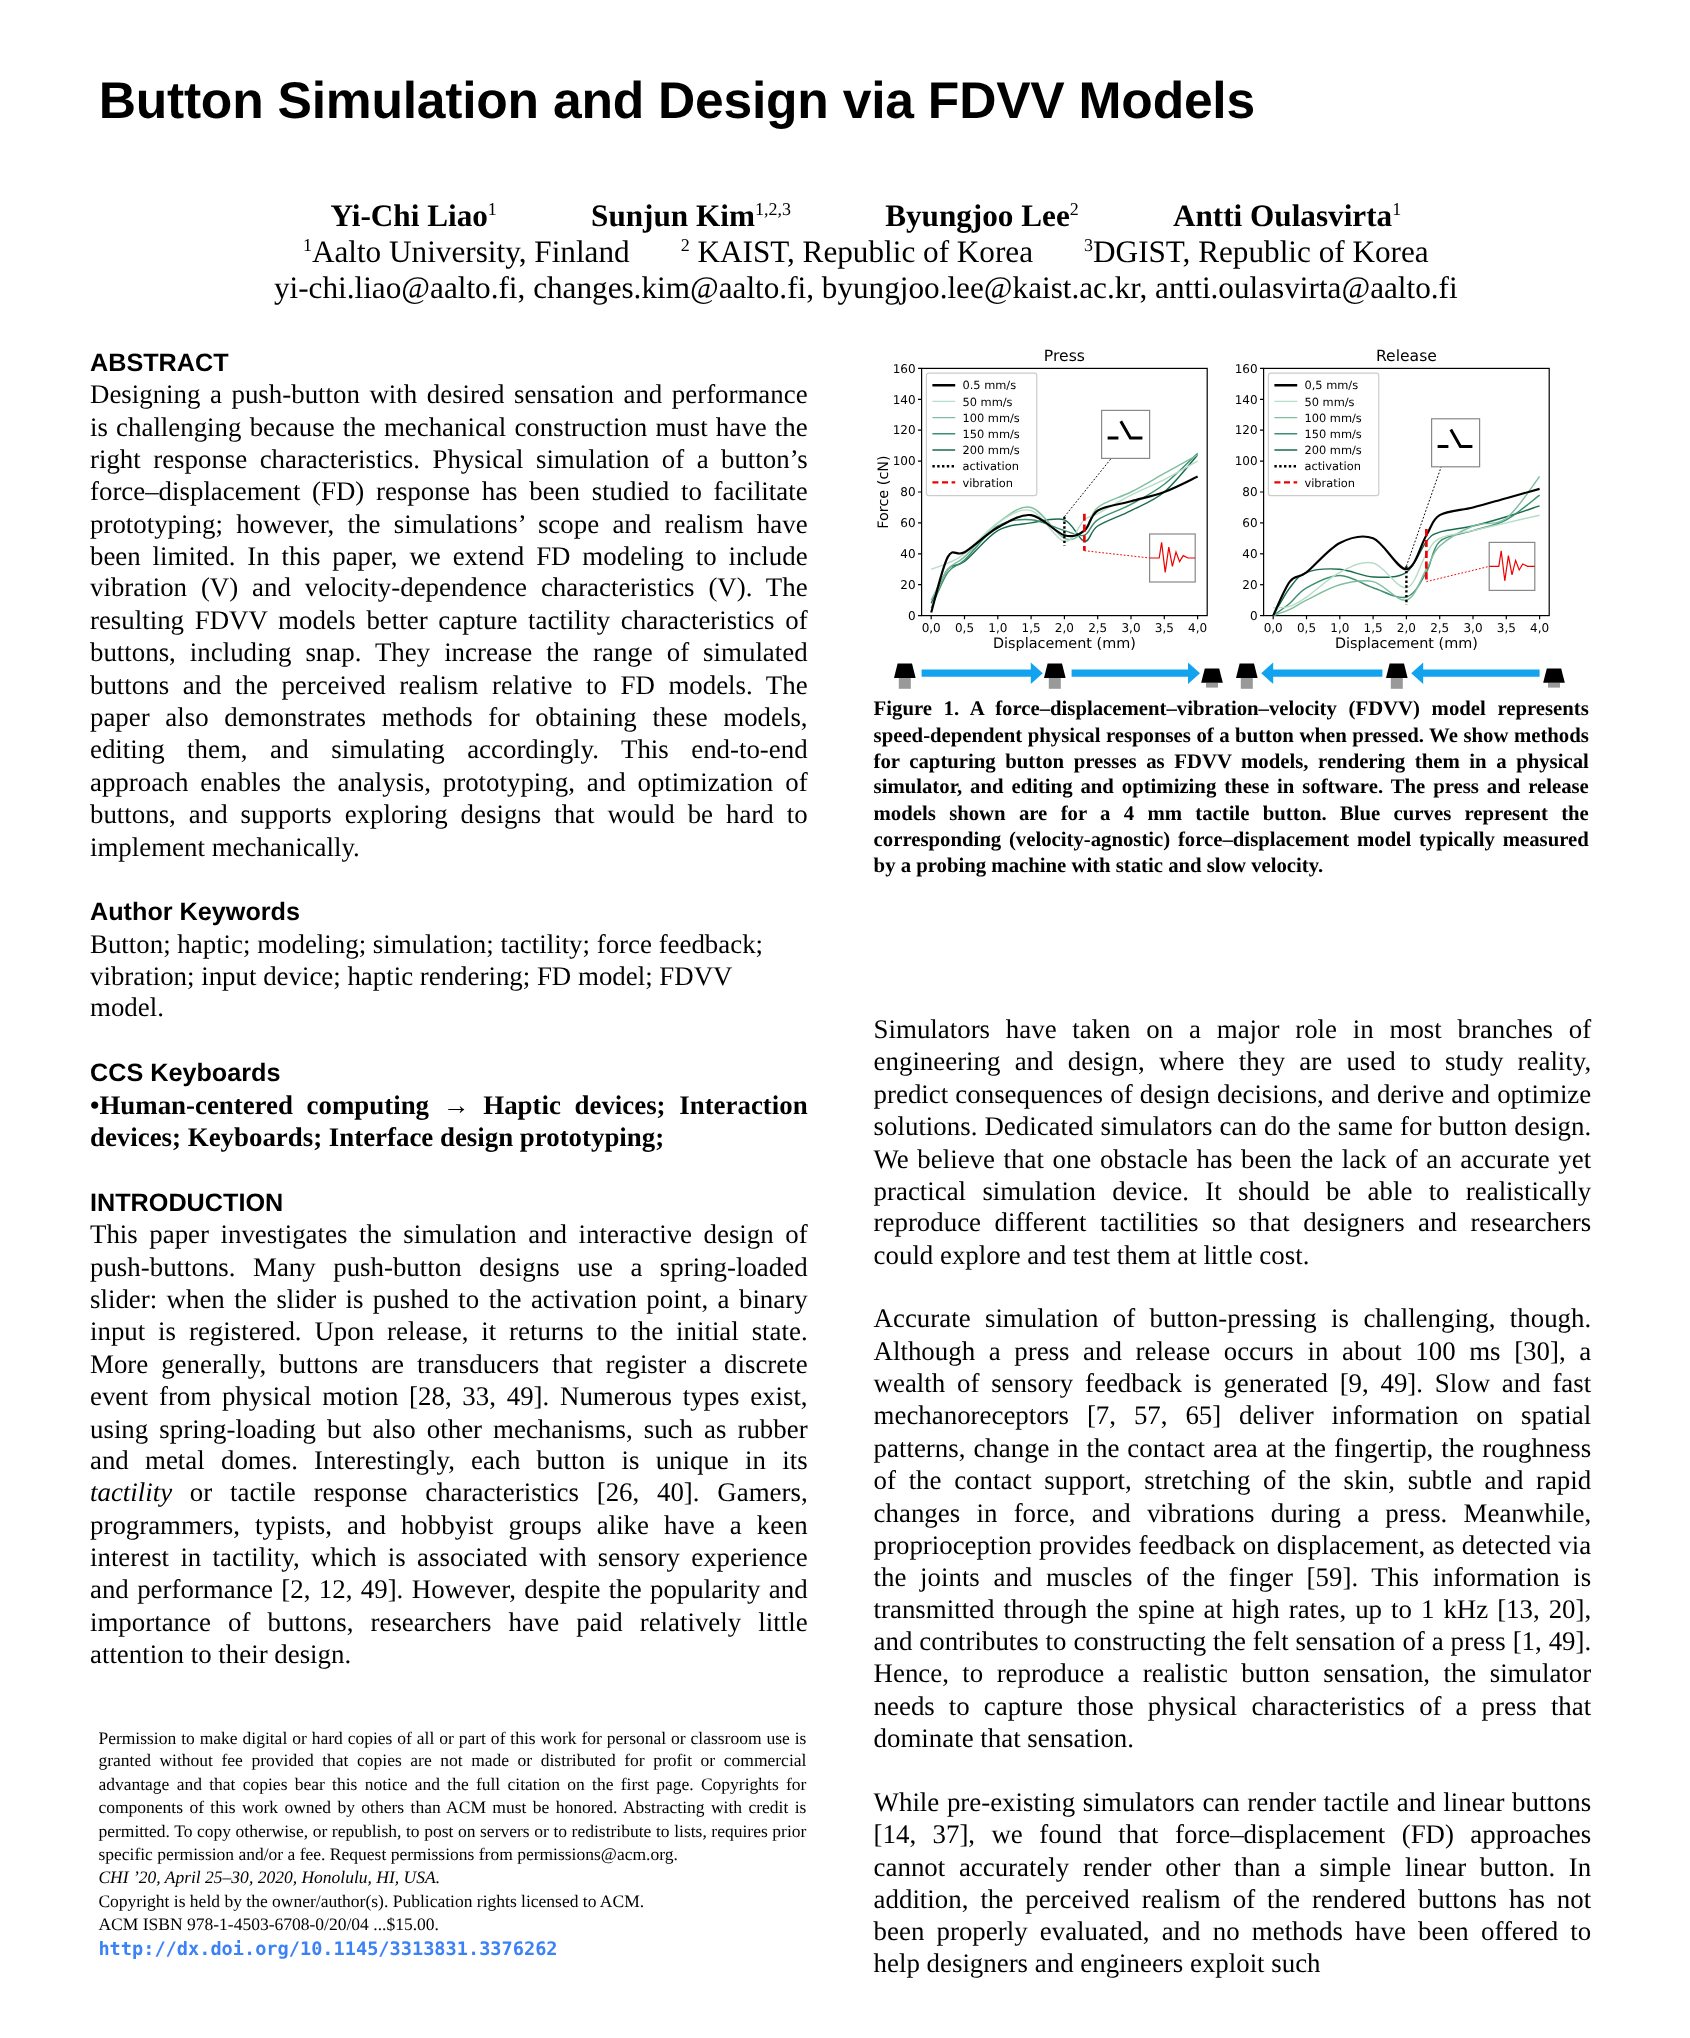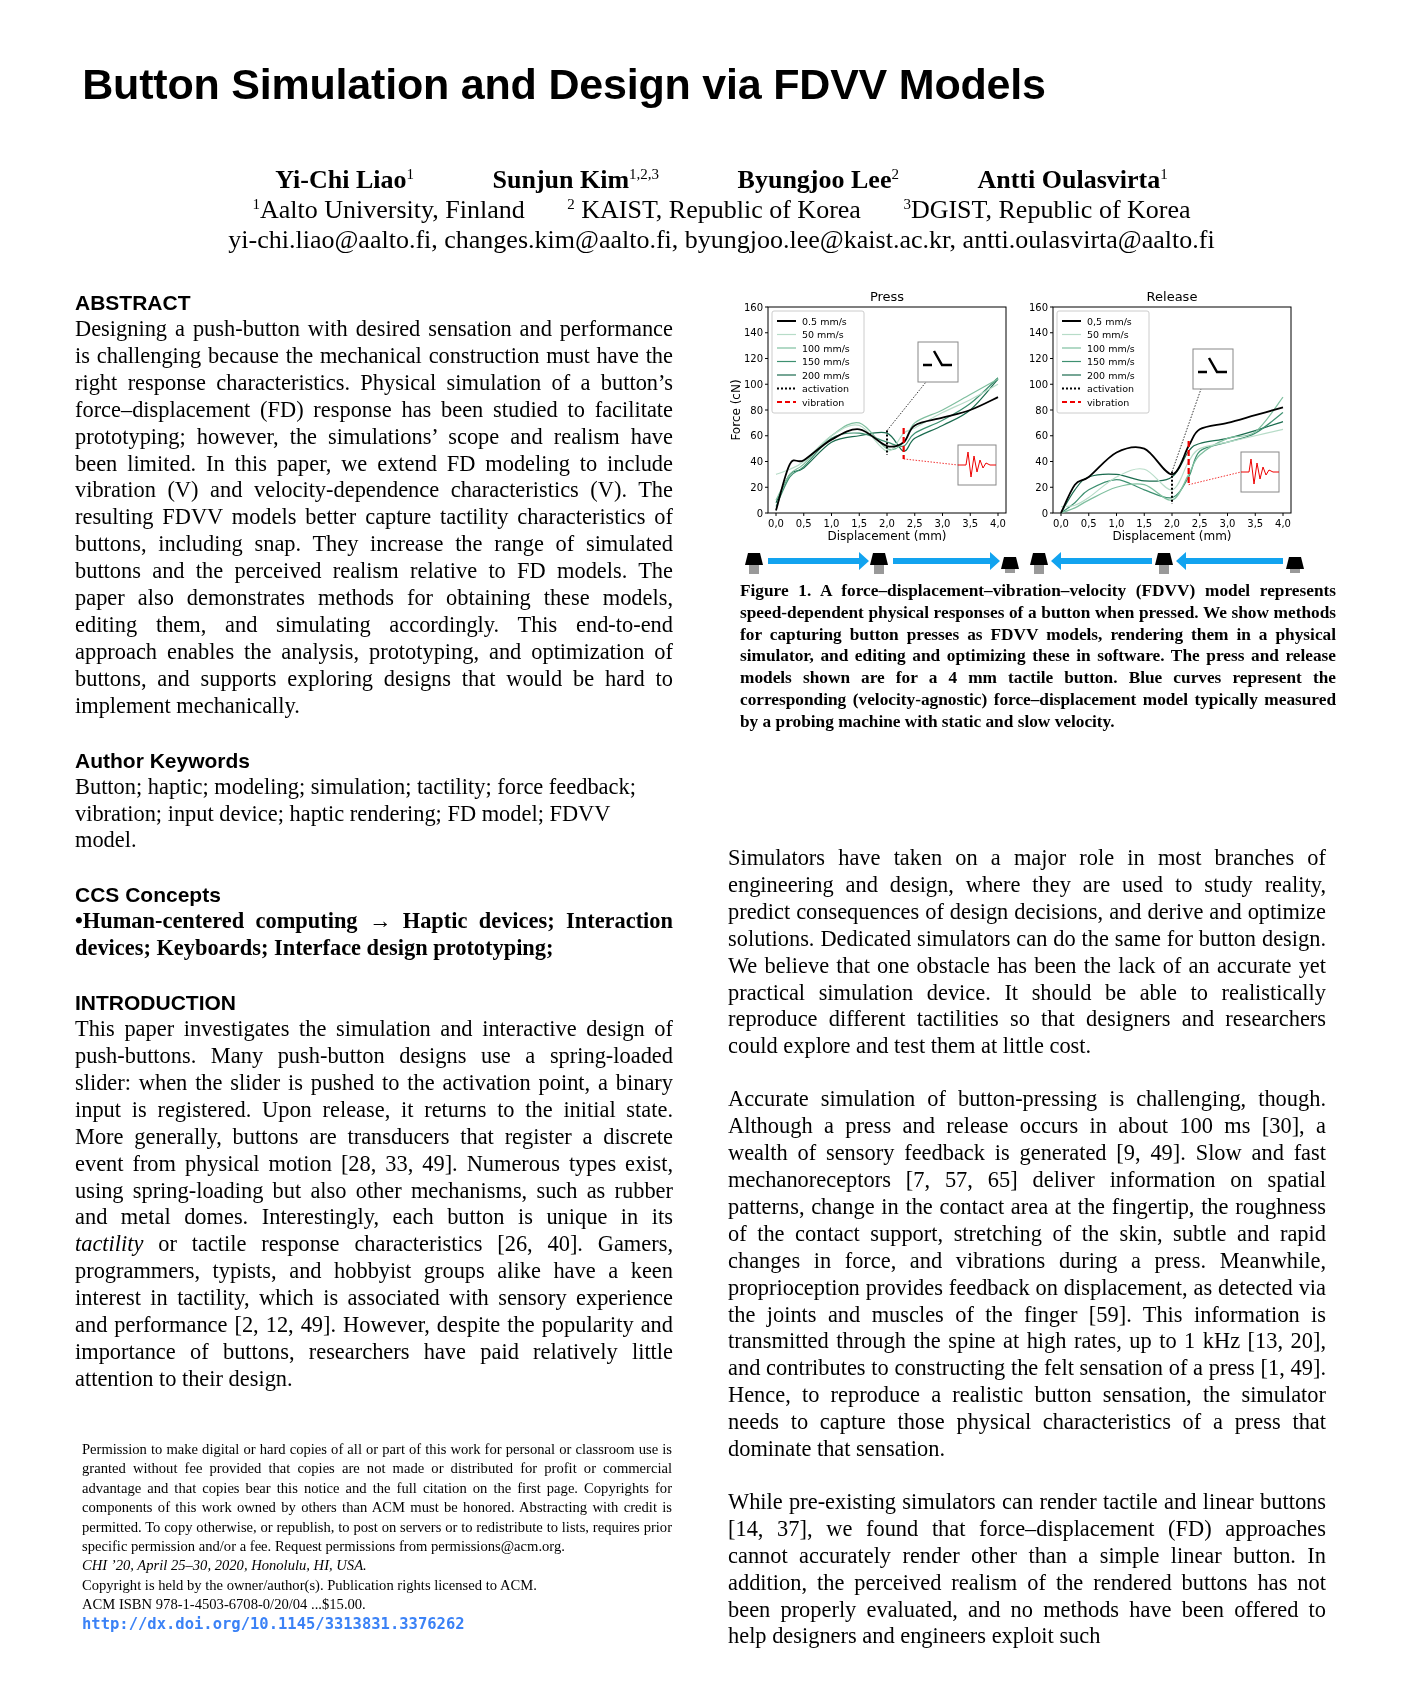--- a/index.html
+++ b/index.html
@@ -23,21 +23,21 @@
   .gap { height: 28px; }
   .ccs { font-family: "Liberation Serif", "DejaVu Serif", serif; font-size: 22.4px; line-height: 26.9px;
          font-weight: bold; text-align: justify; margin: 0; }
   #copyright { position: absolute; left: 82px; top: 1440px; width: 590px;
                font-family: "Liberation Serif", "DejaVu Serif", serif; font-size: 14.6px; line-height: 19.4px; text-align: justify; }
   #copyright .conf { font-style: italic; }
   #copyright .doi { font-family: "DejaVu Sans Mono", "Liberation Mono", monospace; color: #3b82f6; font-weight: bold; font-size: 15.5px; }
   #figure { position: absolute; left: 728px; top: 285px; width: 620px; height: 290px; }
   #caption { position: absolute; left: 728px; top: 580px; width: 596px;
              font-family: "Liberation Serif", "DejaVu Serif", serif; font-weight: bold;
-             font-size: 17.3px; line-height: 21.8px; text-align: justify; margin-left: 12px; }
+             font-size: 17.3px; line-height: 21.8px; text-align: justify; }
   #rightcol p.body + p.body { margin-top: 26px; }
   svg text { font-family: "DejaVu Sans", "Liberation Sans", sans-serif; }
 </style>
 </head>
 <body>
 
 <div id="title" class="sans">Button Simulation and Design via FDVV Models</div>
 
 <div id="authors" class="serif">
   <div class="line names">
@@ -54,21 +54,21 @@
   <div class="line">yi-chi.liao@aalto.fi, changes.kim@aalto.fi, byungjoo.lee@kaist.ac.kr, antti.oulasvirta@aalto.fi</div>
 </div>
 
 <div id="leftcol" class="col">
   <h2 class="sec">ABSTRACT</h2>
   <p class="body">Designing a push-button with desired sensation and performance is challenging because the mechanical construction must have the right response characteristics. Physical simulation of a button’s force–displacement (FD) response has been studied to facilitate prototyping; however, the simulations’ scope and realism have been limited. In this paper, we extend FD modeling to include vibration (V) and velocity-dependence characteristics (V). The resulting FDVV models better capture tactility characteristics of buttons, including snap. They increase the range of simulated buttons and the perceived realism relative to FD models. The paper also demonstrates methods for obtaining these models, editing them, and simulating accordingly. This end-to-end approach enables the analysis, prototyping, and optimization of buttons, and supports exploring designs that would be hard to implement mechanically.</p>
   <div class="gap"></div>
   <h2 class="sec">Author Keywords</h2>
   <p class="body" style="text-align:left">Button; haptic; modeling; simulation; tactility; force feedback; vibration; input device; haptic rendering; FD model; FDVV model.</p>
   <div class="gap"></div>
-  <h2 class="sec">CCS Concepts</h2>
+  <h2 class="sec">CCS Keyboards</h2>
   <p class="ccs">•Human-centered computing → Haptic devices; Interaction devices; Keyboards; Interface design prototyping;</p>
   <div class="gap"></div>
   <h2 class="sec">INTRODUCTION</h2>
   <p class="body"><span>This paper investigates the simulation and interactive design of push-buttons. Many push-button designs use a spring-loaded slider: when the slider is pushed to the activation point, a binary input is registered. Upon release, it returns to the initial state. More generally, buttons are transducers that register a discrete event from physical motion [28, 33, 49]. Numerous types exist, using spring-loading but also other mechanisms, such as rubber and metal domes. Interestingly, each button is unique in its </span><em>tactility</em><span> or tactile response characteristics [26, 40]. Gamers, programmers, typists, and hobbyist groups alike have a keen interest in tactility, which is associated with sensory experience and performance [2, 12, 49]. However, despite the popularity and importance of buttons, researchers have paid relatively little attention to their design.</span></p>
 </div>
 
 <div id="copyright">
   <div>Permission to make digital or hard copies of all or part of this work for personal or classroom use is granted without fee provided that copies are not made or distributed for profit or commercial advantage and that copies bear this notice and the full citation on the first page. Copyrights for components of this work owned by others than ACM must be honored. Abstracting with credit is permitted. To copy otherwise, or republish, to post on servers or to redistribute to lists, requires prior specific permission and/or a fee. Request permissions from permissions@acm.org.</div>
   <div class="conf">CHI ’20, April 25–30, 2020, Honolulu, HI, USA.</div>
   <div>Copyright is held by the owner/author(s). Publication rights licensed to ACM.</div>

